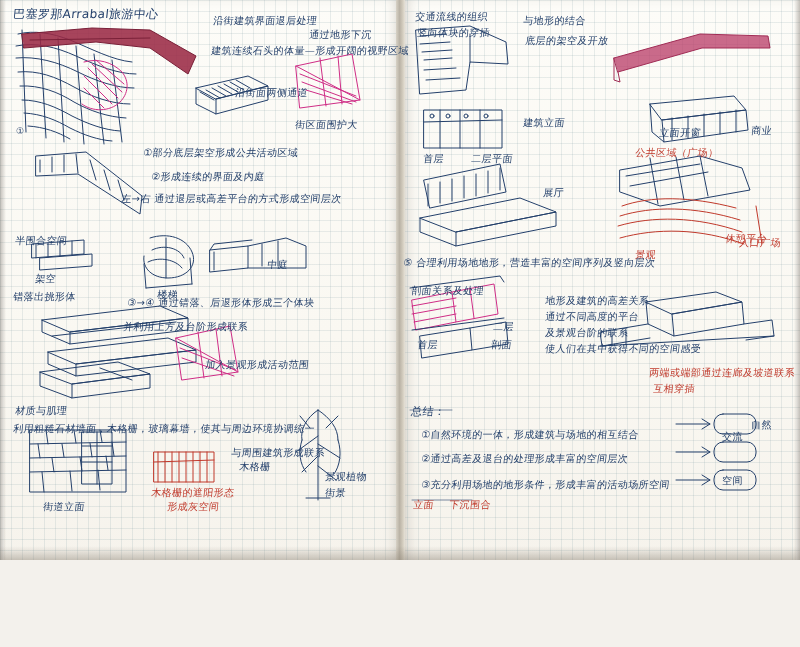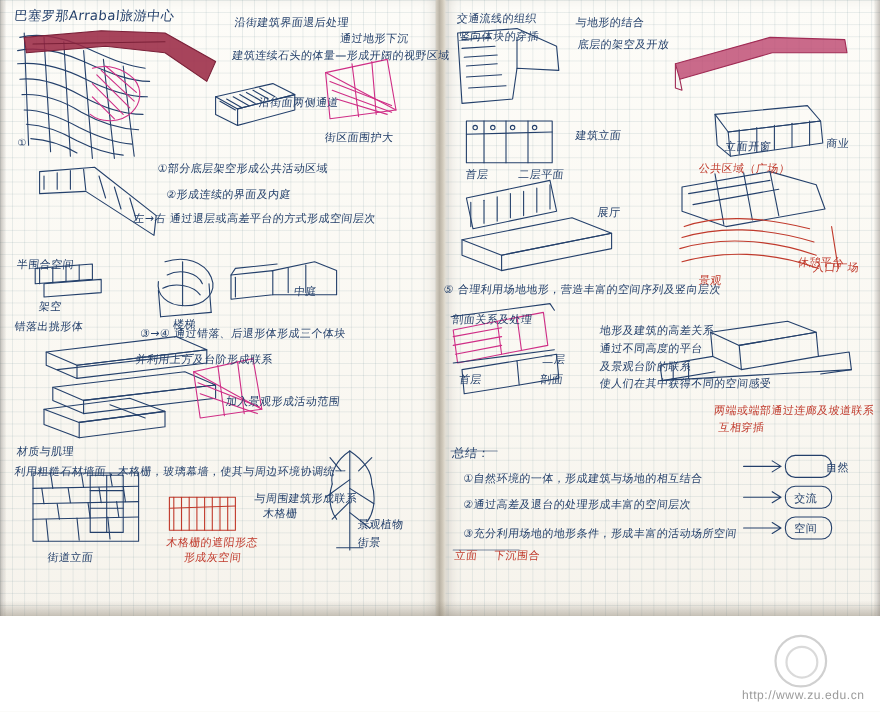--- a/index.html
+++ b/index.html
@@ -495,30 +495,23 @@
 
     <div class="hand red h10 skew" style="left:650px; top:366px;">两端或端部通过连廊及坡道联系</div>
     <div class="hand red h10 skew" style="left:654px; top:382px;">互相穿插</div>
 
     <div class="hand blue h11 skew" style="left:412px; top:404px;">总结：</div>
     <div class="hand blue h10 skew" style="left:422px; top:428px;">①自然环境的一体，形成建筑与场地的相互结合</div>
     <div class="hand blue h10 skew" style="left:422px; top:452px;">②通过高差及退台的处理形成丰富的空间层次</div>
     <div class="hand blue h10 skew" style="left:422px; top:478px;">③充分利用场地的地形条件，形成丰富的活动场所空间</div>
 
     <div class="hand blue h10" style="left:751px; top:418px;">自然</div>
-    <div class="hand blue h10" style="left:722px; top:446px;">交流</div>
+    <div class="hand blue h10" style="left:722px; top:430px;">交流</div>
     <div class="hand blue h10" style="left:722px; top:474px;">空间</div>
 
     <div class="hand red h10 skew" style="left:414px; top:498px;">立面</div>
     <div class="hand red h10 skew" style="left:450px; top:498px;">下沉围合</div>
 
     <div class="hand red h10 skew" style="left:726px; top:232px;">休憩平台</div>
   </div>
 
-  <div class="caption-bar">
-
-    <div class="watermark">
-      <div class="wm-ring"></div>
-      <div class="wm-url">http://www.zu.edu.cn</div>
-    </div>
-  </div>
 
 </div>
 
 </body></html>

